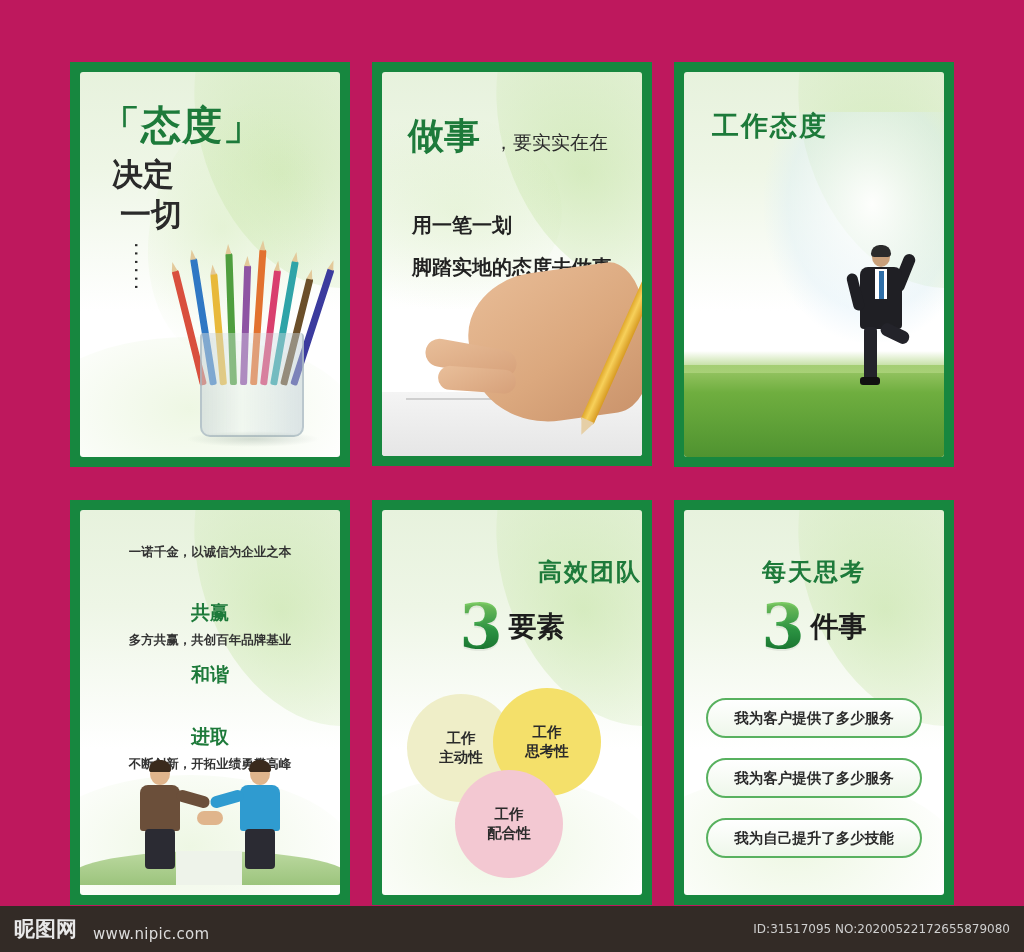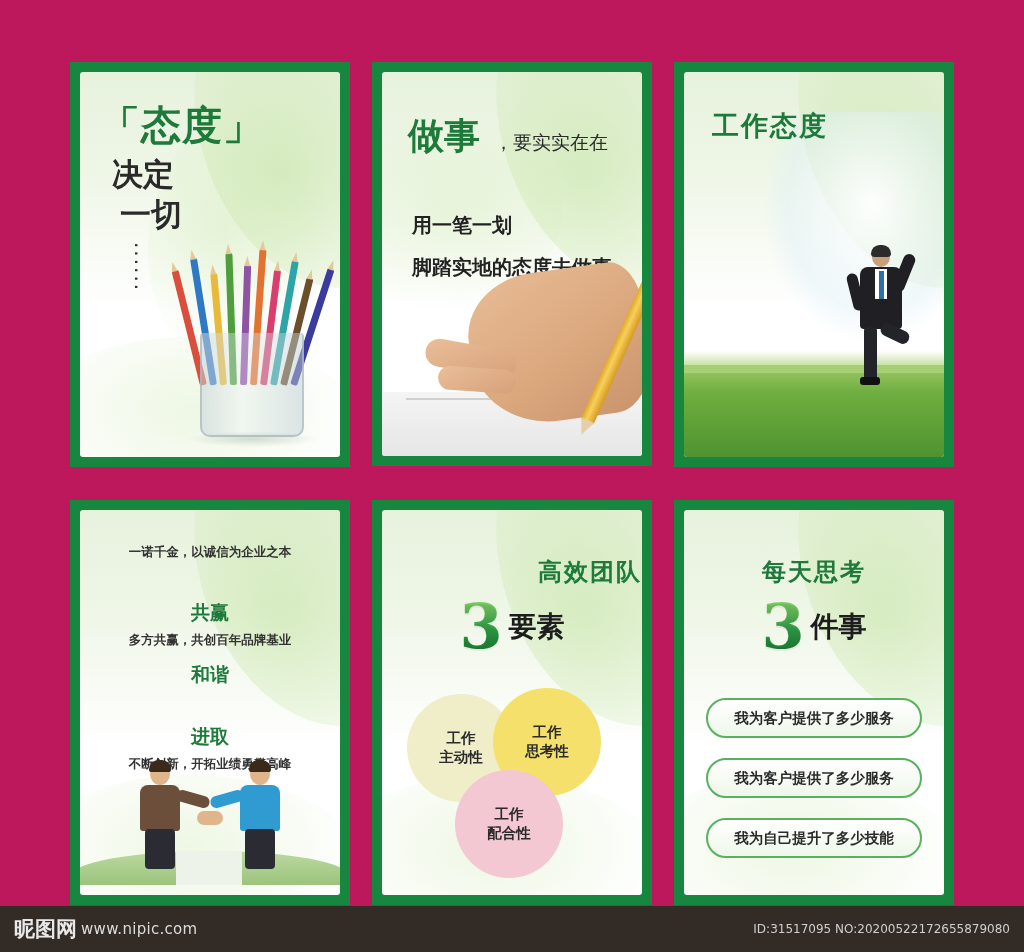--- a/index.html
+++ b/index.html
@@ -295,21 +295,21 @@
     font-size: 14.5px; font-weight: bold; color: #2b2b2b;
   }
 
   
   .footer {
     position: absolute; left: 0; right: 0; bottom: 0; height: 46px;
     background: #332b26;
     display: flex; align-items: center; justify-content: space-between;
     padding: 0 14px;
   }
-  .brand { display: flex; align-items: center; gap: 4px; }
+  .brand { display: flex; align-items: flex-end; gap: 16px; }
   .brand-cn {
     font-family: "DejaVu Serif", serif;
     font-size: 21px; font-weight: bold; color: #e8e8e8;
   }
   .brand-url { font-size: 15px; color: #dcdcdc; letter-spacing: .3px; }
   .meta { font-size: 12px; color: #cfcfcf; }
 </style>
 </head>
 <body>
 

